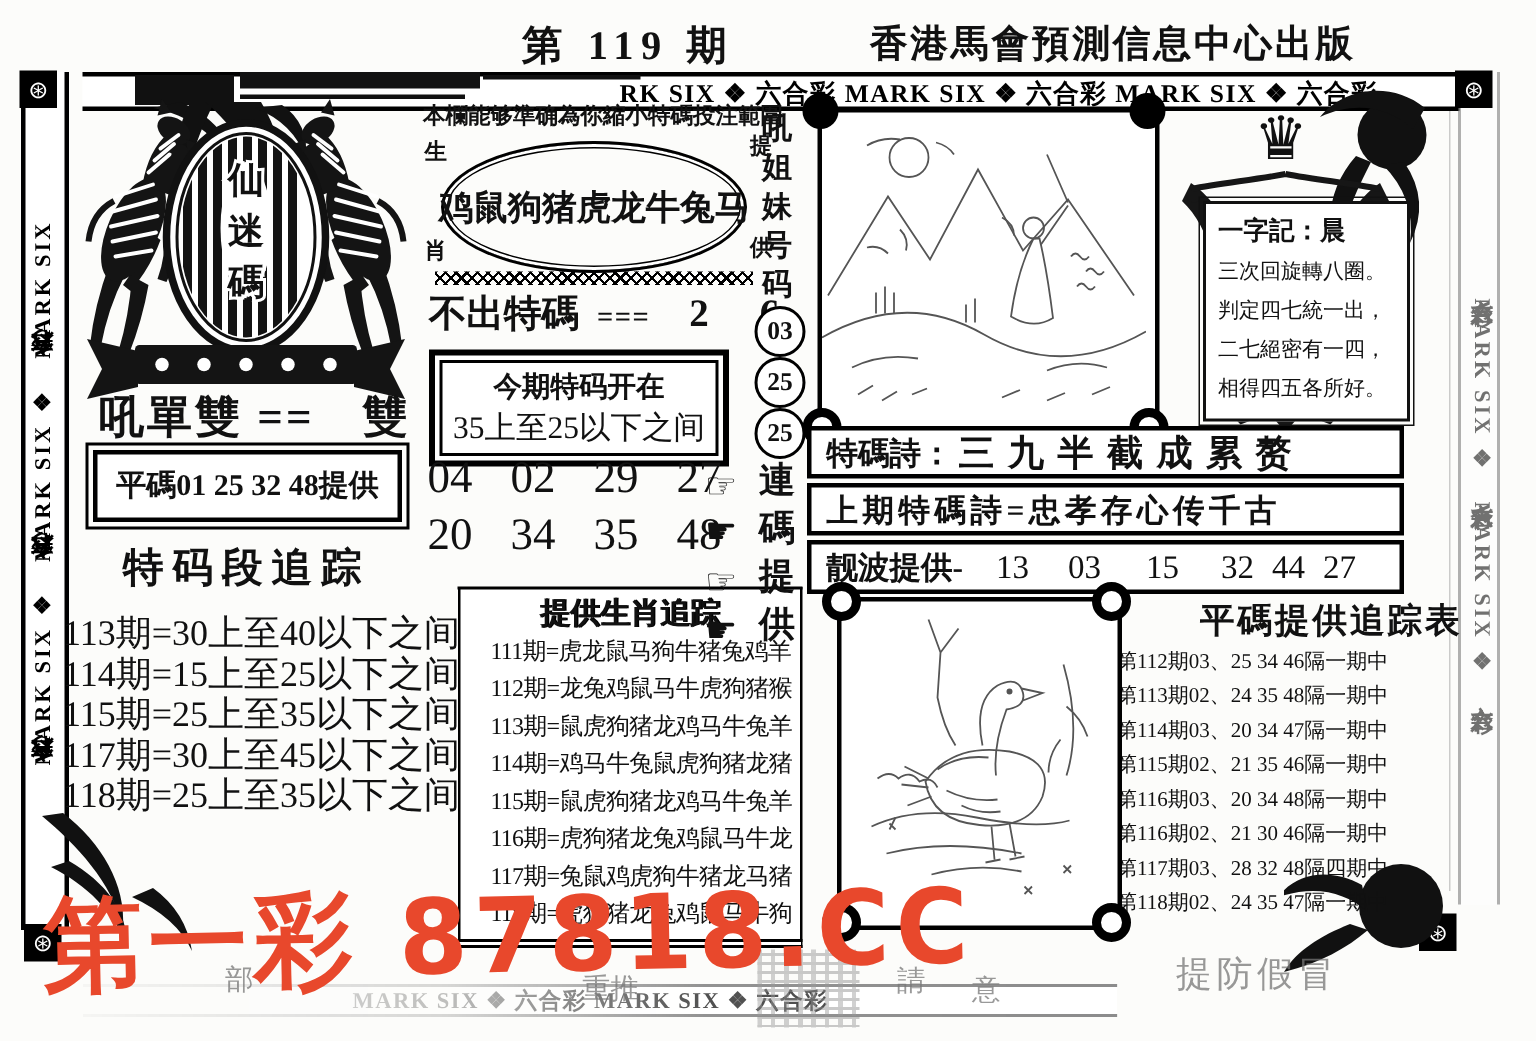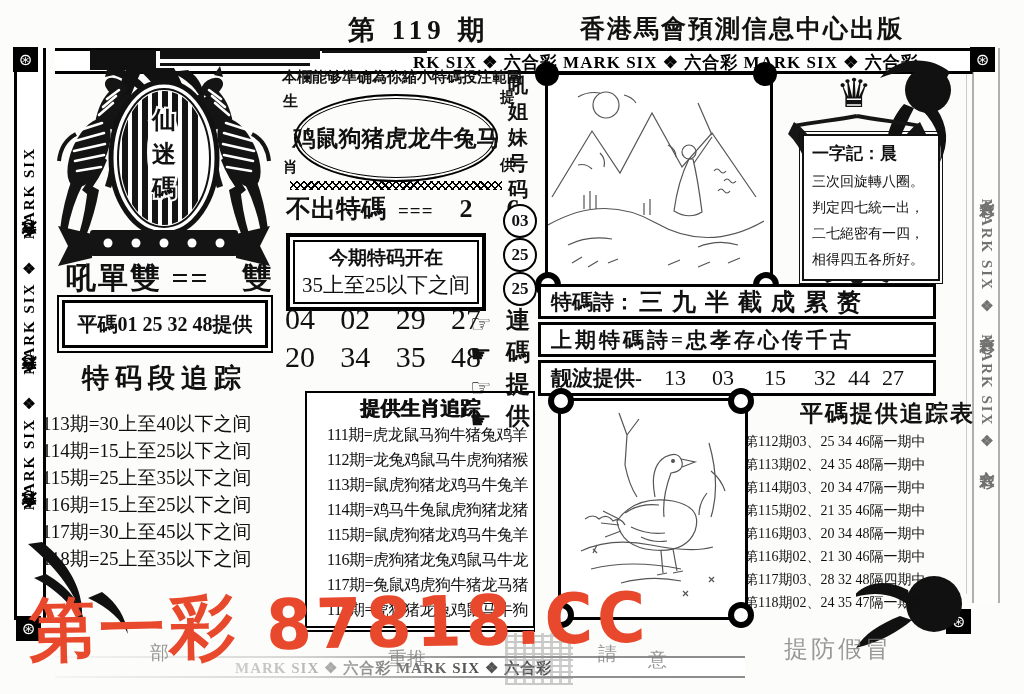--- a/index.html
+++ b/index.html
@@ -151,25 +151,24 @@
   </svg>
 
   <div class="abs b nowrap" style="left:66px;top:258px;font-size:30px;letter-spacing:2px">吼單雙 ==　雙</div>
 
   <div class="abs dbox nowrap" style="left:62px;top:300px;width:200px;height:42px;text-align:center;line-height:42px">
     <span class="b" style="font-size:20px">平碼01 25 32 48提供</span>
   </div>
 
   <div class="abs b nowrap" style="left:82px;top:360px;font-size:27px;letter-spacing:6px">特码段追踪</div>
 
-  <div class="abs" style="left:42px;top:410px;width:240px;font-size:19px;line-height:27px">
+  <div class="abs" style="left:42px;top:410px;width:240px;font-size:24px;line-height:27px">
     <div class="nowrap">113期=30上至40以下之间</div>
     <div class="nowrap">114期=15上至25以下之间</div>
     <div class="nowrap">115期=25上至35以下之间</div>
-    <div class="nowrap">116期=15上至25以下之间</div>
     <div class="nowrap">117期=30上至45以下之间</div>
     <div class="nowrap">118期=25上至35以下之间</div>
   </div>
 
   <div class="abs b nowrap smudge" style="left:282px;top:68px;font-size:15px">本欄能够準确為你縮小特碼投注範圍</div>
 
   <div class="abs" style="left:294px;top:94px;width:200px;height:84px;border:2px solid #000;border-radius:50%;
         box-shadow:0 0 0 2px #fff inset, 0 0 0 3px #000 inset;display:flex;align-items:center;justify-content:center">
     <span class="b nowrap" style="font-size:23px">鸡鼠狗猪虎龙牛兔马</span>
   </div>

